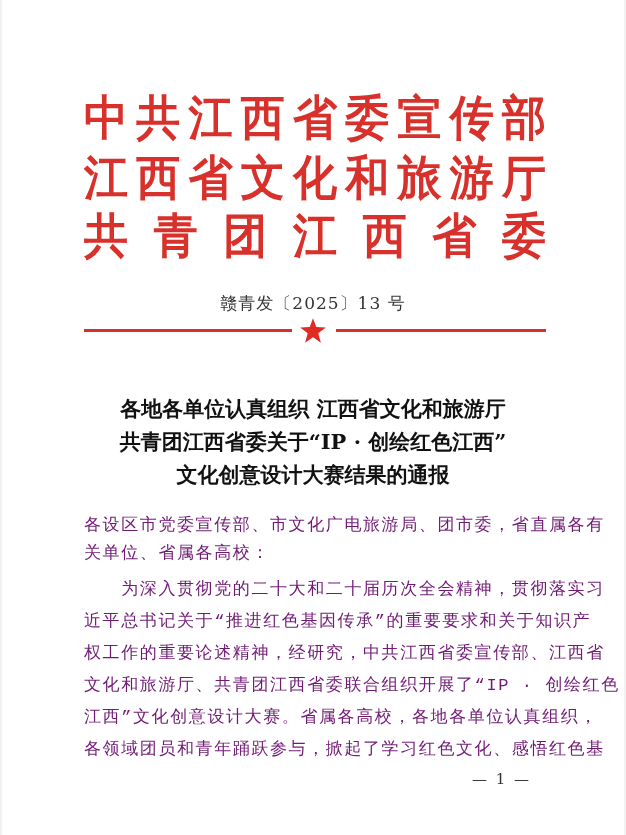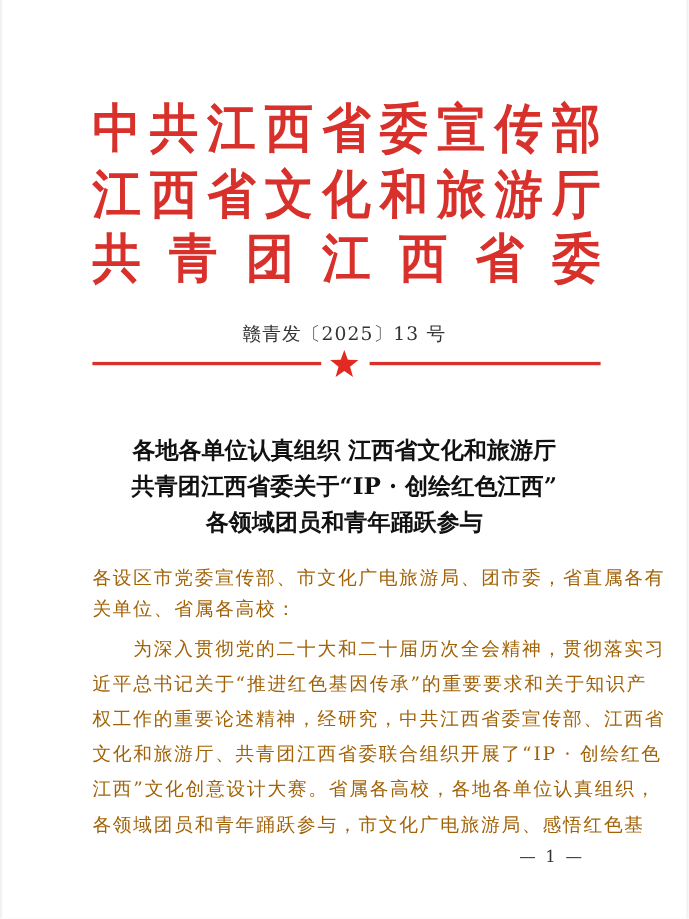--- a/index.html
+++ b/index.html
@@ -28,22 +28,22 @@
     .rule-left { position: absolute; left: 82px; top: 329px; width: 208px; height: 3px; background: #d8302a; }
     .rule-right { position: absolute; left: 334px; top: 329px; width: 210px; height: 3px; background: #d8302a; }
     .star { position: absolute; left: 297px; top: 317px; width: 28px; height: 28px; }
     .title {
       position: absolute; left: 0; width: 622px; text-align: center;
       font-weight: bold; font-size: 21px; color: #111;
       line-height: 33px;
     }
     .body-text {
       position: absolute; left: 82px; width: 470px;
-      font-size: 17px; color: #a16207; line-height: 32px;
-      letter-spacing: 1.6px; white-space: nowrap;
+      font-size: 17px; color: #701a75; line-height: 32px;
+      letter-spacing: 1.6px; white-space: nowrap; font-family: Liberation Mono, monospace;
     }
     .page-num {
       position: absolute; left: 470px; top: 754px;
       font-size: 15px; color: #333; letter-spacing: 2px;
     }
   </style>
 </head>
 <body>
 
 <div class="page">
@@ -85,25 +85,25 @@
   <div class="doc-no">赣青发〔2025〕13 号</div>
 
   <div class="rule-left"></div>
   <svg class="star" viewBox="0 0 24 24">
     <polygon points="12,1 14.8,8.6 23,8.9 16.5,14 18.8,22 12,17.3 5.2,22 7.5,14 1,8.9 9.2,8.6" fill="#e02a22"></polygon>
   </svg>
   <div class="rule-right"></div>
 
   <div class="title" style="top:392px;">各地各单位认真组织  江西省文化和旅游厅</div>
   <div class="title" style="top:425px;">共青团江西省委关于“IP · 创绘红色江西”</div>
-  <div class="title" style="top:458px;">各领域团员和青年踊跃参与</div>
+  <div class="title" style="top:458px;">文化创意设计大赛结果的通报</div>
 
   <div class="body-text" style="top:510px;">各设区市党委宣传部、市文化广电旅游局、团市委，省直属各有</div>
   <div class="body-text" style="top:538px;">关单位、省属各高校：</div>
   <div class="body-text" style="top:574px;">　　为深入贯彻党的二十大和二十届历次全会精神，贯彻落实习</div>
   <div class="body-text" style="top:606px;">近平总书记关于“推进红色基因传承”的重要要求和关于知识产</div>
   <div class="body-text" style="top:638px;">权工作的重要论述精神，经研究，中共江西省委宣传部、江西省</div>
   <div class="body-text" style="top:670px;">文化和旅游厅、共青团江西省委联合组织开展了“IP · 创绘红色</div>
   <div class="body-text" style="top:702px;">江西”文化创意设计大赛。省属各高校，各地各单位认真组织，</div>
-  <div class="body-text" style="top:734px;">各领域团员和青年踊跃参与，市文化广电旅游局、感悟红色基</div>
+  <div class="body-text" style="top:734px;">各领域团员和青年踊跃参与，掀起了学习红色文化、感悟红色基</div>
 
   <div class="page-num" style="top:770px;">— 1 —</div>
 </div>
 
 </body></html>

